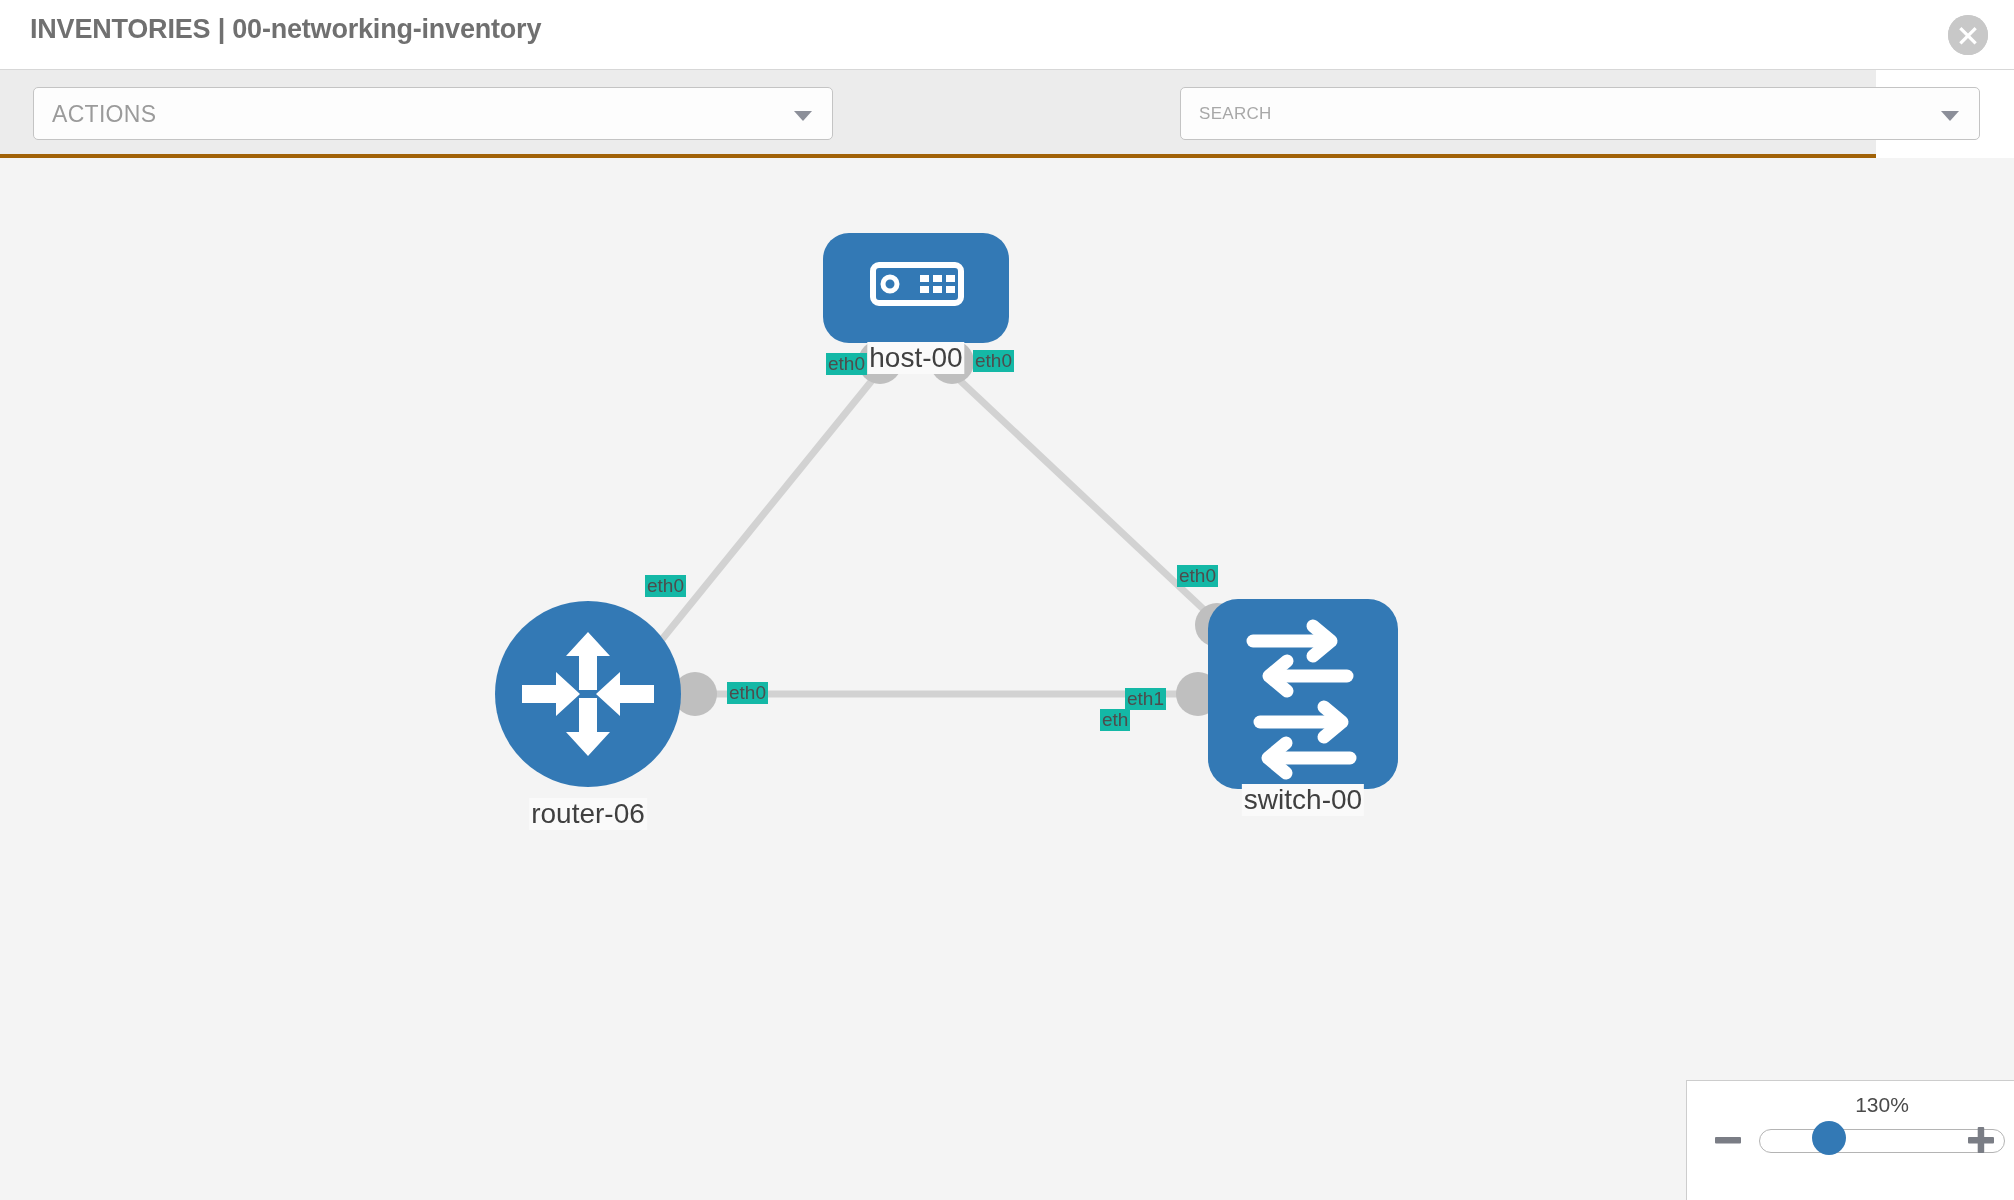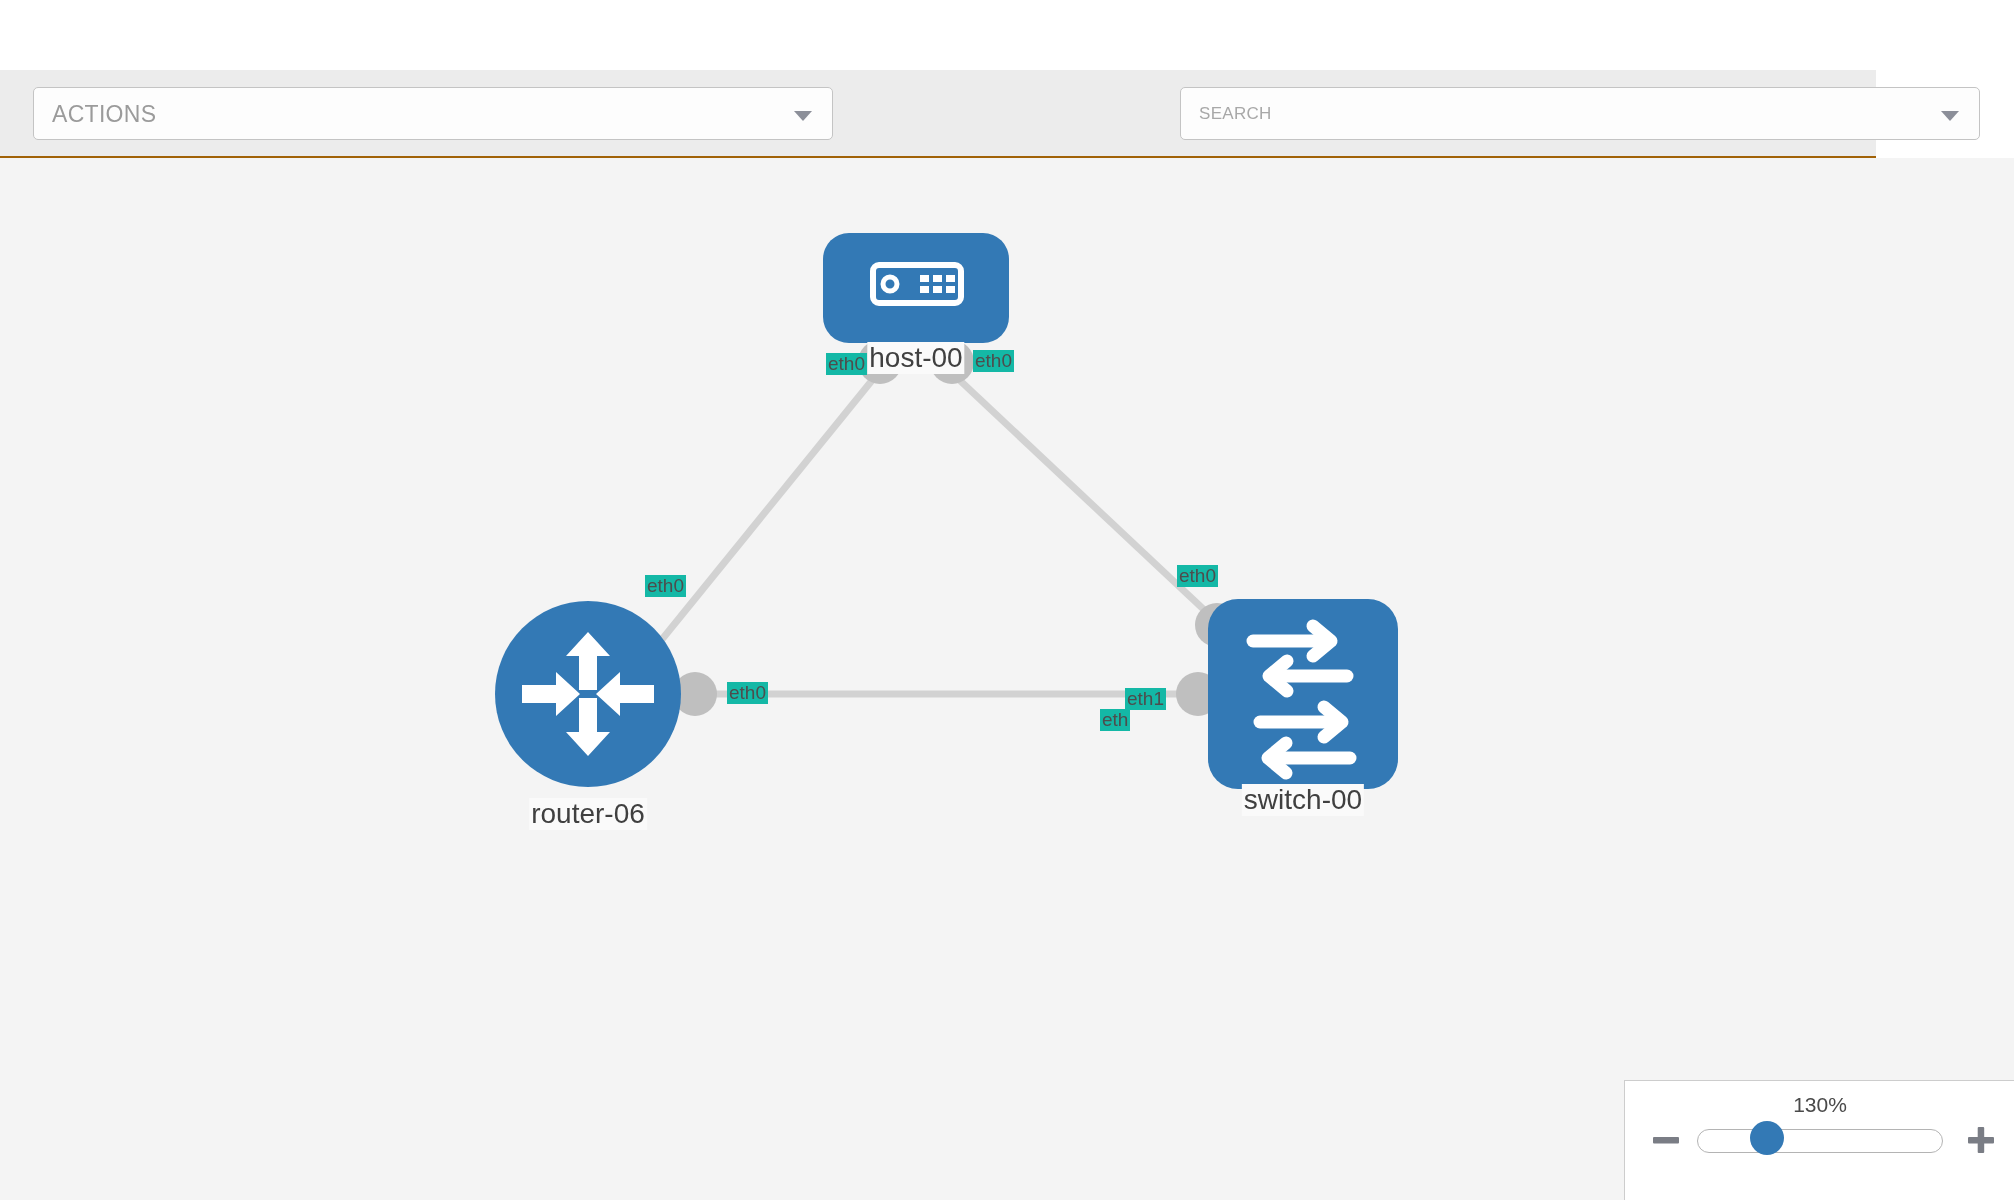--- a/index.html
+++ b/index.html
@@ -53,21 +53,21 @@
   }
   .close-btn svg { display: block; }
 
   
   .toolbar {
     position: absolute;
     left: 0; top: 70px;
     width: 1876px;
     height: 88px;
     background: #ececec;
-    border-bottom: 2px solid #a16207;
+    border-bottom: 4px solid #a16207;
   }
 
   .actions-select {
     position: absolute;
     left: 33px;
     top: 17px;
     width: 800px;
     height: 53px;
     background: #fdfdfd;
     border: 1px solid #c4c4c4;
@@ -163,21 +163,21 @@
     background: #14b8a6;
     white-space: nowrap;
     padding: 0 2px;
   }
 
   
   .zoom-panel {
     position: absolute;
     right: 0;
     bottom: 0;
-    width: 390px;
+    width: 328px;
     height: 120px;
     background: #ffffff;
     border-left: 1px solid #cdcdcd;
     border-top: 1px solid #cdcdcd;
   }
   .zoom-level {
     position: absolute;
     top: 12px;
     left: 0;
     width: 390px;
@@ -215,20 +215,29 @@
     border-radius: 50%;
     background: #3379b5;
     cursor: pointer;
   }
 </style>
 </head>
 <body>
 
 <div id="app">
 
+  <div class="header">
+    <div class="page-title">INVENTORIES | 00-networking-inventory</div>
+    <div class="close-btn">
+      <svg width="40" height="40" viewBox="0 0 40 40" aria-hidden="true">
+        <circle cx="20" cy="20" r="20" fill="#c8c8c8"></circle>
+        <path d="M13.5 12 L20 18.5 L26.5 12 L28.8 14.3 L22.3 20.8 L28.8 27.3 L26.5 29.6 L20 23.1 L13.5 29.6 L11.2 27.3 L17.7 20.8 L11.2 14.3 Z" fill="#ffffff"></path>
+      </svg>
+    </div>
+  </div>
 
   <div class="toolbar">
 
     <div class="actions-select">
       <span class="label">ACTIONS</span>
       <span class="caret"></span>
     </div>
 
     <div class="tool-icon wrench">
       <svg width="44" height="44" viewBox="0 0 44 44" aria-hidden="true">

